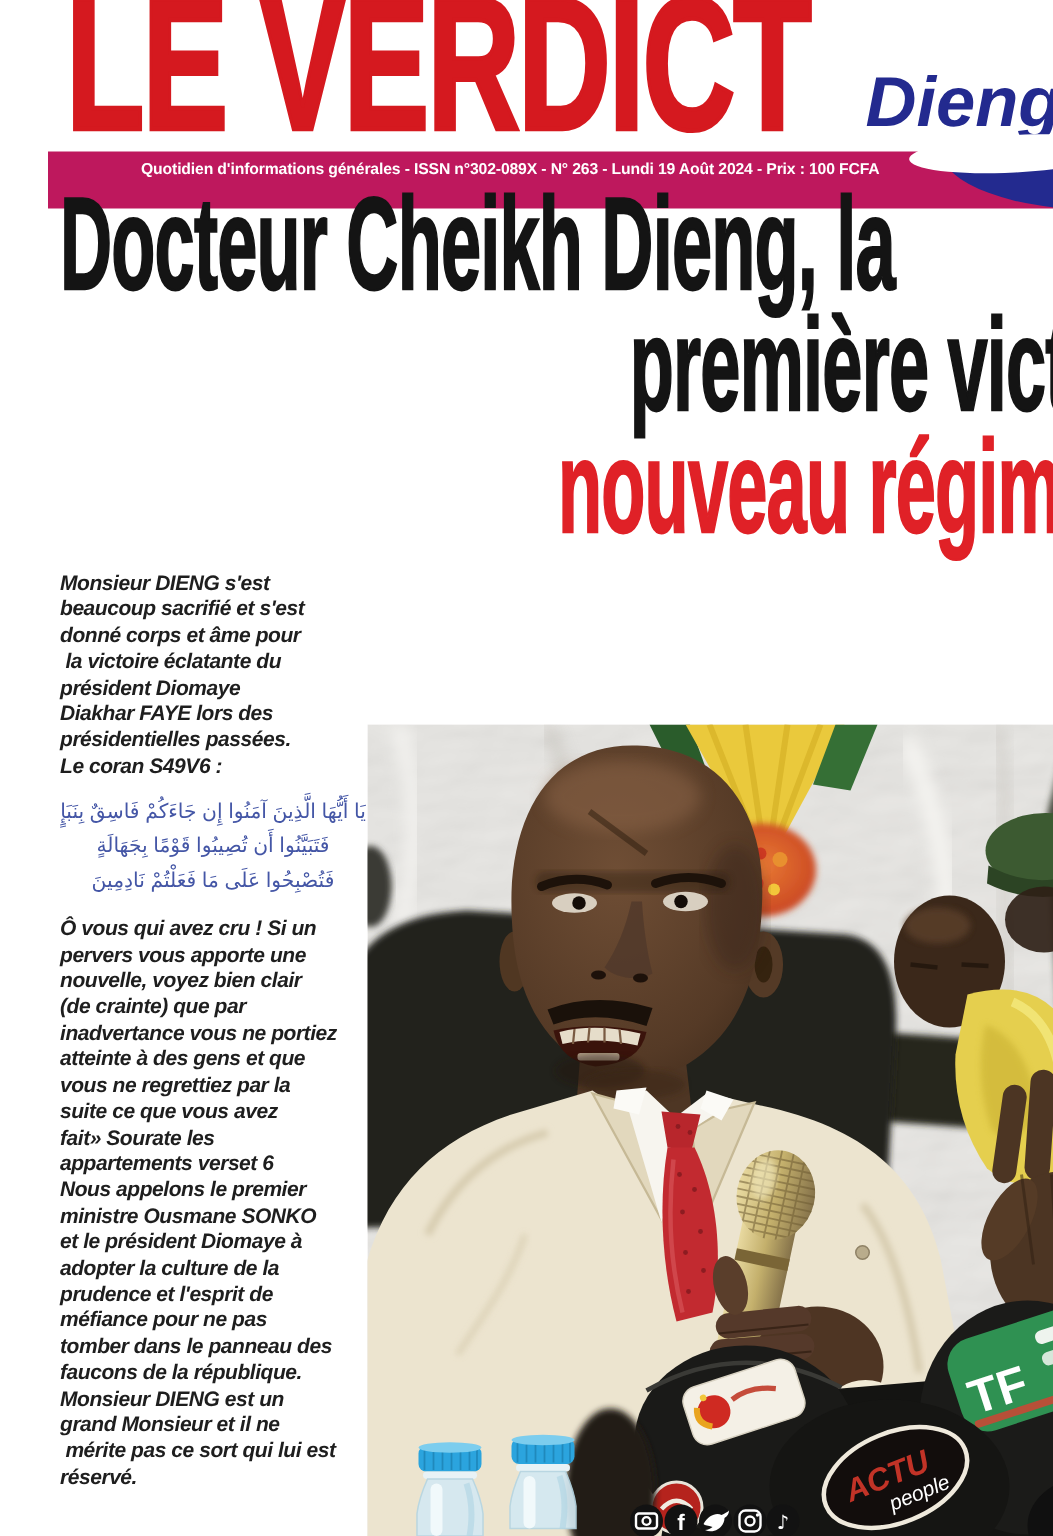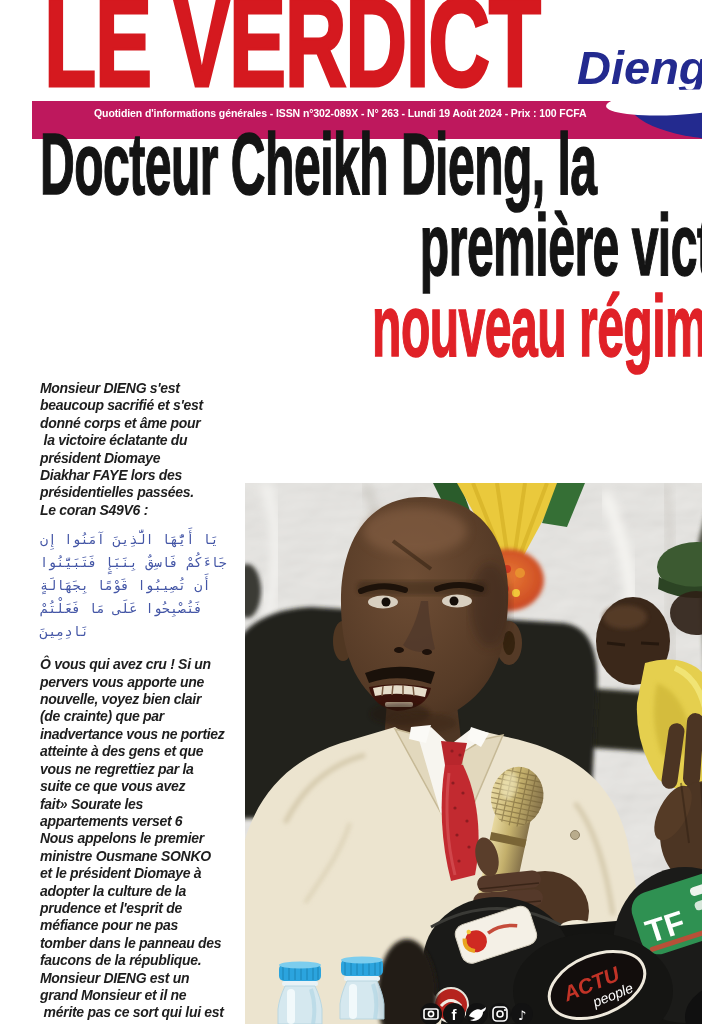--- a/index.html
+++ b/index.html
@@ -34,22 +34,22 @@
   .hl-center{text-align:center;}
   .hl-center .hl-scale{transform-origin:center center;}
   .hl-red{color:#e02127;-webkit-text-stroke-color:#e02127;}
   .hl-black{color:#141414;-webkit-text-stroke-color:#141414;}
 
   
   .col{position:absolute;left:8px;top:380px;width:204px;z-index:5;}
   .col p{margin:0;}
   .intro,.bodytxt{font-size:14px;line-height:17.4px;font-weight:700;font-style:italic;
          color:#1e1e1e;letter-spacing:-0.3px;white-space:pre-wrap;}
-  .quran{margin-top:10px !important;margin-bottom:12px !important;direction:rtl;text-align:left;
-         font-family:Liberation Mono, monospace;font-size:13.5px;line-height:23px;color:#4456a6;}
+  .quran{margin-top:10px !important;margin-bottom:12px !important;direction:rtl;text-align:center;
+         font-family:Liberation Sans, sans-serif;font-size:13.5px;line-height:23px;color:#4456a6;}
 
   
   .photo{position:absolute;left:213px;top:483px;width:489px;height:541px;display:block;}
 </style>
 </head>
 <body>
 
 <div class="page">
 
   <header>

